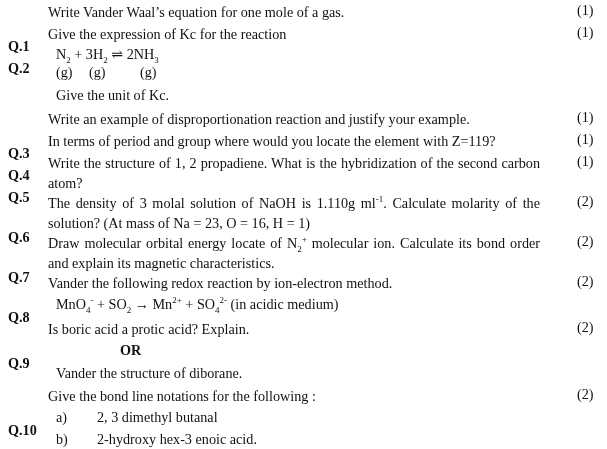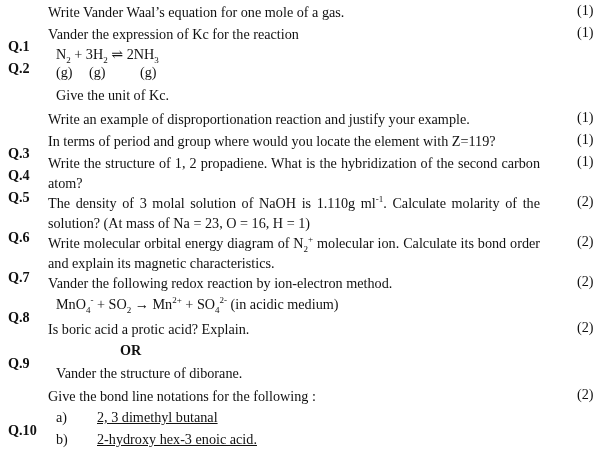--- a/index.html
+++ b/index.html
@@ -9,34 +9,34 @@
     color: #111111; font-size: 14.2px;
   }
   .row { position: absolute; left: 0; width: 607px; }
   .qno { position: absolute; left: 8px; font-weight: bold; margin-top: 36px; }
   .txt { position: absolute; left: 48px; width: 492px; line-height: 20px; text-align: justify; }
   .marks { position: absolute; left: 577px; }
   .line { position: absolute; left: 56px; white-space: nowrap; }
   sub, sup { font-size: 9px; line-height: 0; }
   .or { position: absolute; left: 120px; font-weight: bold; }
   .opt { position: absolute; left: 56px; }
-  .opt-text { position: absolute; left: 97px; text-decoration: underline; }
+  .opt-text { position: absolute; left: 97px; }
 </style>
 </head>
 <body>
 
 <div class="row" style="top:2px;">
   <span class="qno">Q.1</span>
   <span class="txt">Write Vander Waal’s equation for one mole of a gas.</span>
   <span class="marks">(1)</span>
 </div>
 
 <div class="row" style="top:24px;">
   <span class="qno">Q.2</span>
-  <span class="txt">Vander the expression of Kc for the reaction</span>
+  <span class="txt">Give the expression of Kc for the reaction</span>
   <span class="marks">(1)</span>
 </div>
 <div class="row" style="top:46px;">
   <span class="line"><span>N</span><sub>2</sub><span> + 3H</span><sub>2</sub><span> ⇌ </span><span>2NH</span><sub>3</sub></span>
 </div>
 <div class="row" style="top:64px;">
   <span class="line" style="left:56px;">(g)</span>
   <span class="line" style="left:89px;">(g)</span>
   <span class="line" style="left:140px;">(g)</span>
 </div>
@@ -63,21 +63,21 @@
 </div>
 
 <div class="row" style="top:193px;">
   <span class="qno">Q.6</span>
   <span class="txt"><span>The density of 3 molal solution of NaOH is 1.110g ml</span><sup>-1</sup><span>. Calculate molarity of the solution? (At mass of Na = 23, O = 16, H = 1)</span></span>
   <span class="marks">(2)</span>
 </div>
 
 <div class="row" style="top:233px;">
   <span class="qno">Q.7</span>
-  <span class="txt"><span>Write molecular orbital energy diagram of N</span><sub>2</sub><sup>+</sup><span> molecular ion. Calculate its bond order and explain its magnetic characteristics.</span></span>
+  <span class="txt"><span>Draw molecular orbital energy locate of N</span><sub>2</sub><sup>+</sup><span> molecular ion. Calculate its bond order and explain its magnetic characteristics.</span></span>
   <span class="marks">(2)</span>
 </div>
 
 <div class="row" style="top:273px;">
   <span class="qno">Q.8</span>
   <span class="txt">Vander the following redox reaction by ion-electron method.</span>
   <span class="marks">(2)</span>
 </div>
 <div class="row" style="top:296px;">
   <span class="line"><span>MnO</span><sub>4</sub><sup>-</sup><span> + SO</span><sub>2</sub><span> → Mn</span><sup>2+</sup><span> + SO</span><sub>4</sub><sup>2-</sup><span> (in acidic medium)</span></span>

